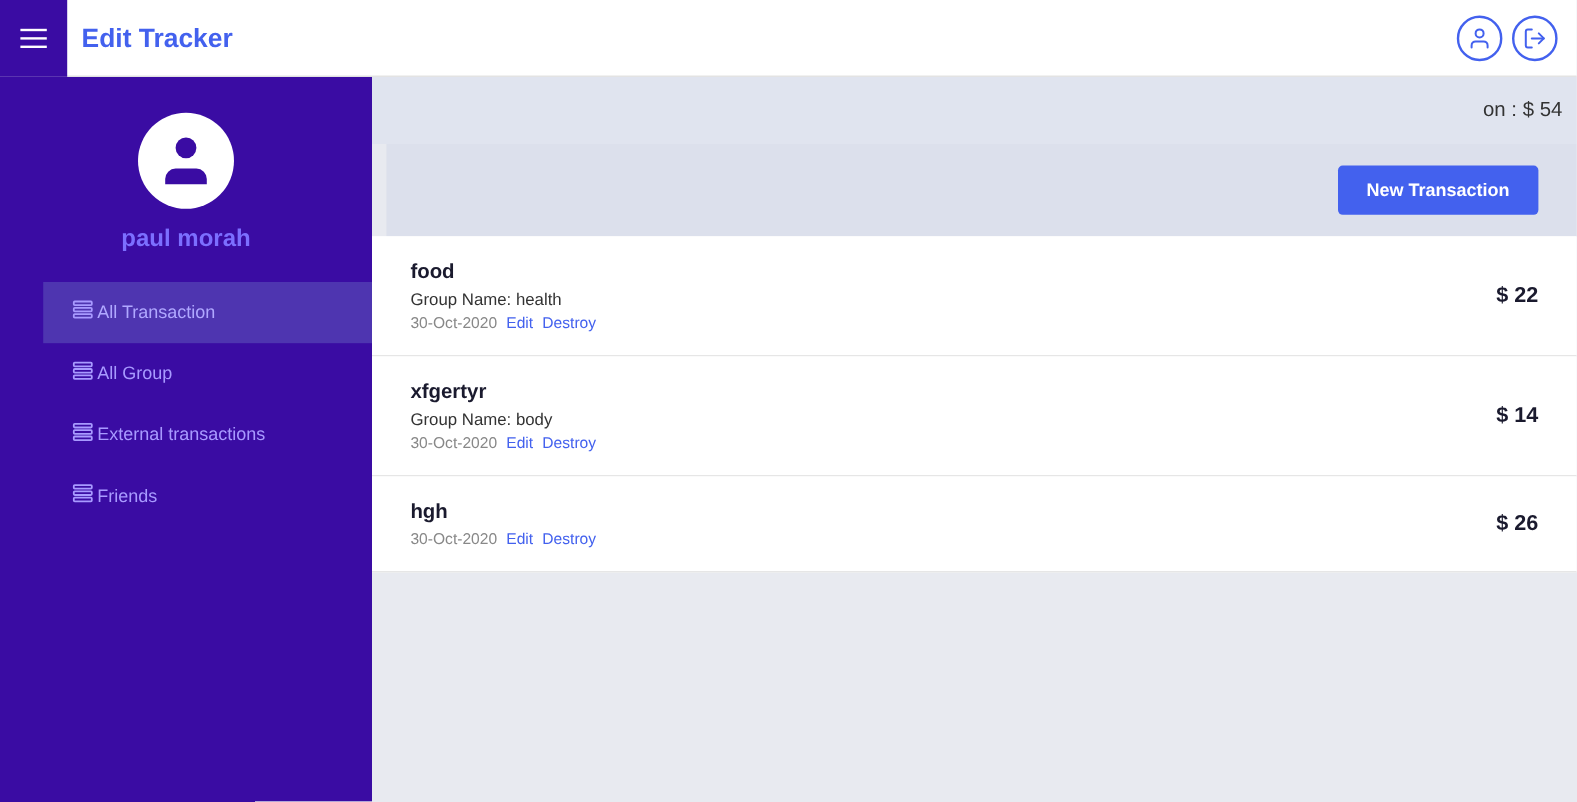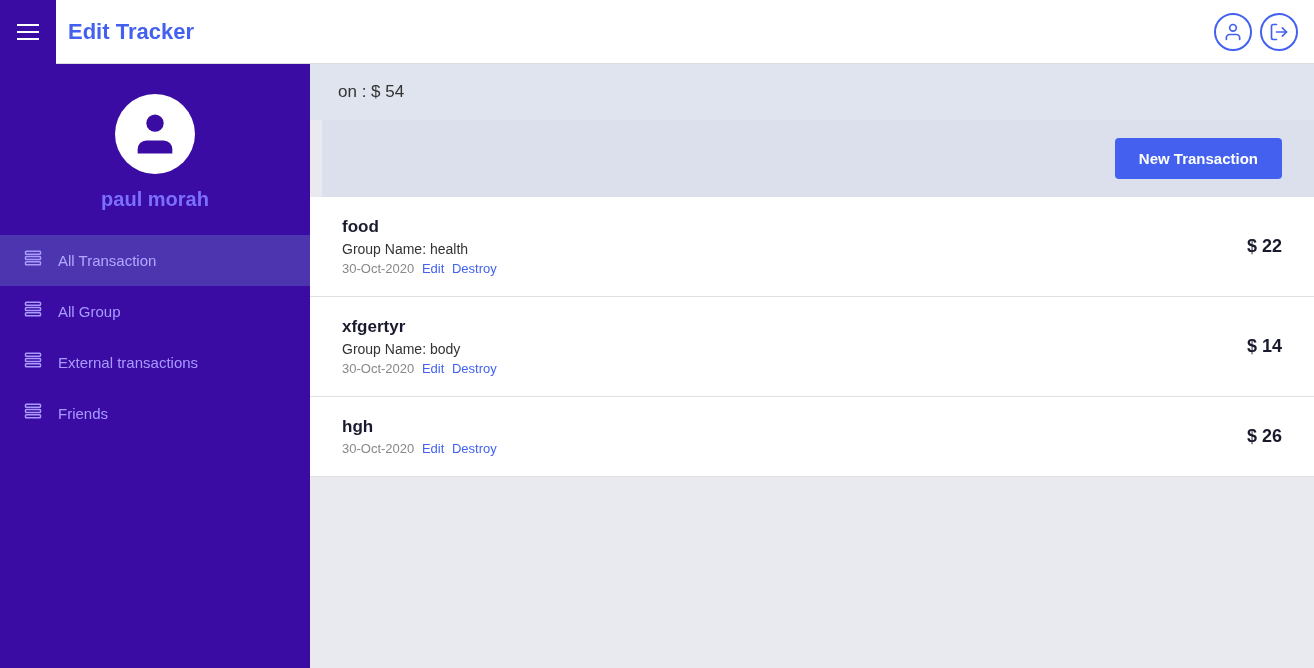--- a/index.html
+++ b/index.html
@@ -95,51 +95,53 @@
       font-size: 20px;
       font-weight: bold;
       margin-bottom: 24px;
     }
     .nav-list {
       width: 100%;
     }
     .nav-item {
       display: flex;
       align-items: center;
-      gap: 16px;
+      gap: 3px;
       padding: 14px 24px;
       color: #a89aff;
       font-size: 15px;
       cursor: pointer;
       width: 100%;
       border: none;
       background: transparent;
       text-align: right;
+      margin-left: 36px;
     }
     .nav-item.active {
       background: #4e35b0;
       color: #b0a8ff;
     }
     .nav-icon {
       font-size: 18px;
     }
 
     
     .main {
       flex: 1;
       background: #e8eaf0;
       overflow-y: auto;
       padding: 0;
     }
 
     
     .balance-bar {
       background: #e0e4ef;
-      padding: 18px 28px;
-      display: flex;
+      padding: 18px 12px;
+      display: flex;
+      justify-content: flex-end;
       align-items: center;
       font-size: 17px;
       color: #333;
     }
 
     
     .transactions-header {
       background: #dce0ec;
       padding: 18px 32px;
       display: flex;

